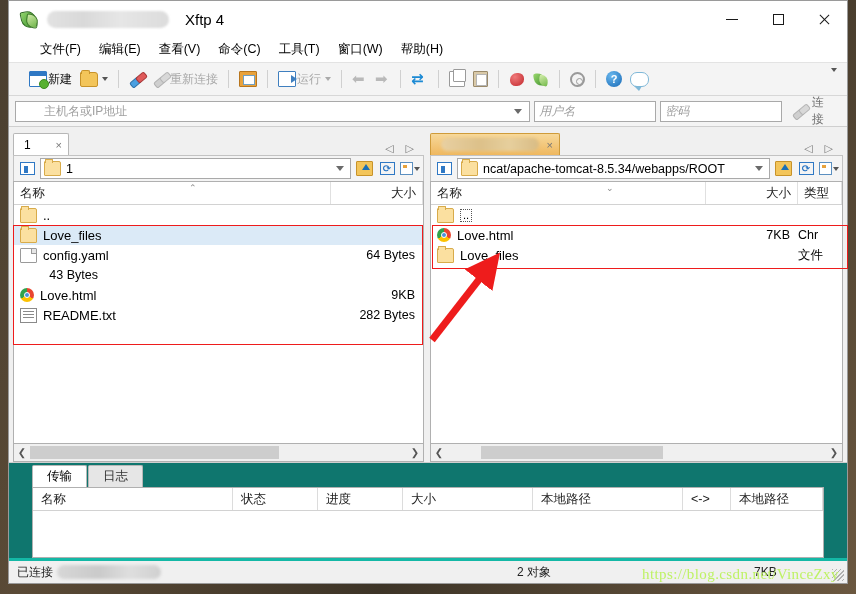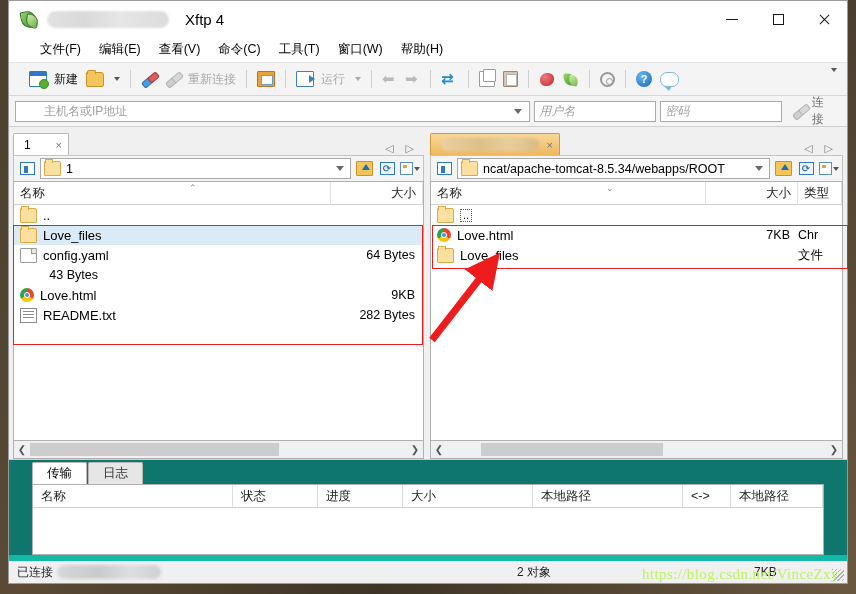--- a/index.html
+++ b/index.html
@@ -40,21 +40,21 @@
   .glyph-close:before,.glyph-close:after{content:"";position:absolute;left:0;top:6px;width:13px;height:1px;background:#1a1a1a;}
   .glyph-close:before{transform:rotate(45deg);}
   .glyph-close:after{transform:rotate(-45deg);}
   
   .menubar{height:25px;background:#fff;display:flex;align-items:center;padding-left:22px;
     flex:0 0 auto;font-size:12.5px;}
   .menuitem{padding:3px 9px;color:#000;cursor:default;}
   
   .toolbar{height:32px;background:#f4f4f4;border-top:1px solid #e3e3e3;border-bottom:1px solid #d7d7d7;
     display:flex;align-items:center;padding-left:16px;flex:0 0 auto;position:relative;}
-  .tb-item{display:flex;align-items:center;height:24px;padding:0 4px;gap:7px;border-radius:2px;}
+  .tb-item{display:flex;align-items:center;height:24px;padding:0 4px;gap:1px;border-radius:2px;}
   .tb-label{font-size:12px;color:#111;}
   .tb-label.dim{color:#a8a8a8;}
   .tb-sep{width:1px;height:18px;background:#d0d0d0;margin:0 6px;}
   .caret{width:0;height:0;border-left:3.5px solid transparent;border-right:3.5px solid transparent;
     border-top:4px solid #555;margin-left:3px;}
   .caret.dim{border-top-color:#aaa;}
   .tb-overflow{position:absolute;right:10px;}
   
   .ic{display:inline-block;position:relative;}
   .ic-new{width:16px;height:14px;border:1.6px solid #2f78c4;border-radius:1px;background:#fff;}
@@ -181,21 +181,21 @@
   .btabs{height:24px;display:flex;align-items:flex-end;gap:1px;}
   .btab{height:21px;padding:0 14px;display:flex;align-items:center;font-size:12.5px;
     border:1px solid #b7b7b7;border-bottom:none;background:#e6e6e6;border-radius:2px 2px 0 0;color:#333;}
   .btab.active{background:#fff;color:#000;}
   .bgrid{flex:1 1 auto;border:1px solid #b0b0b0;background:#fff;display:flex;flex-direction:column;min-height:0;}
   .bhead{height:22px;display:flex;border-bottom:1px solid #d2d2d2;flex:0 0 auto;}
   .bcol{display:flex;align-items:center;font-size:12.5px;color:#222;padding:0 8px;box-sizing:border-box;
     border-right:1px solid #dcdcdc;}
   .bbody{flex:1 1 auto;}
   
-  .statusbar{height:22px;background:#f0f0f0;border-top:6px solid #14b8a6;display:flex;align-items:center;
+  .statusbar{height:22px;background:#f0f0f0;border-top:3px solid #14b8a6;display:flex;align-items:center;
     font-size:12px;color:#222;flex:0 0 auto;position:relative;}
   .st-conn{display:flex;align-items:center;padding-left:8px;gap:4px;}
   .blur-conn{width:104px;height:14px;border-radius:8px;
     background:linear-gradient(90deg,#d7d7d7,#cacaca 40%,#dedede 70%,#d0d0d0);filter:blur(1.4px);}
   .st-obj{position:absolute;left:508px;}
   .st-size{position:absolute;left:745px;}
   .grip{position:absolute;right:3px;bottom:2px;width:12px;height:12px;
     background:repeating-linear-gradient(135deg,#b0b0b0 0 1px,transparent 1px 3px);}
   
   .annot{position:absolute;border:1.6px solid #ee1c1c;pointer-events:none;z-index:40;}

